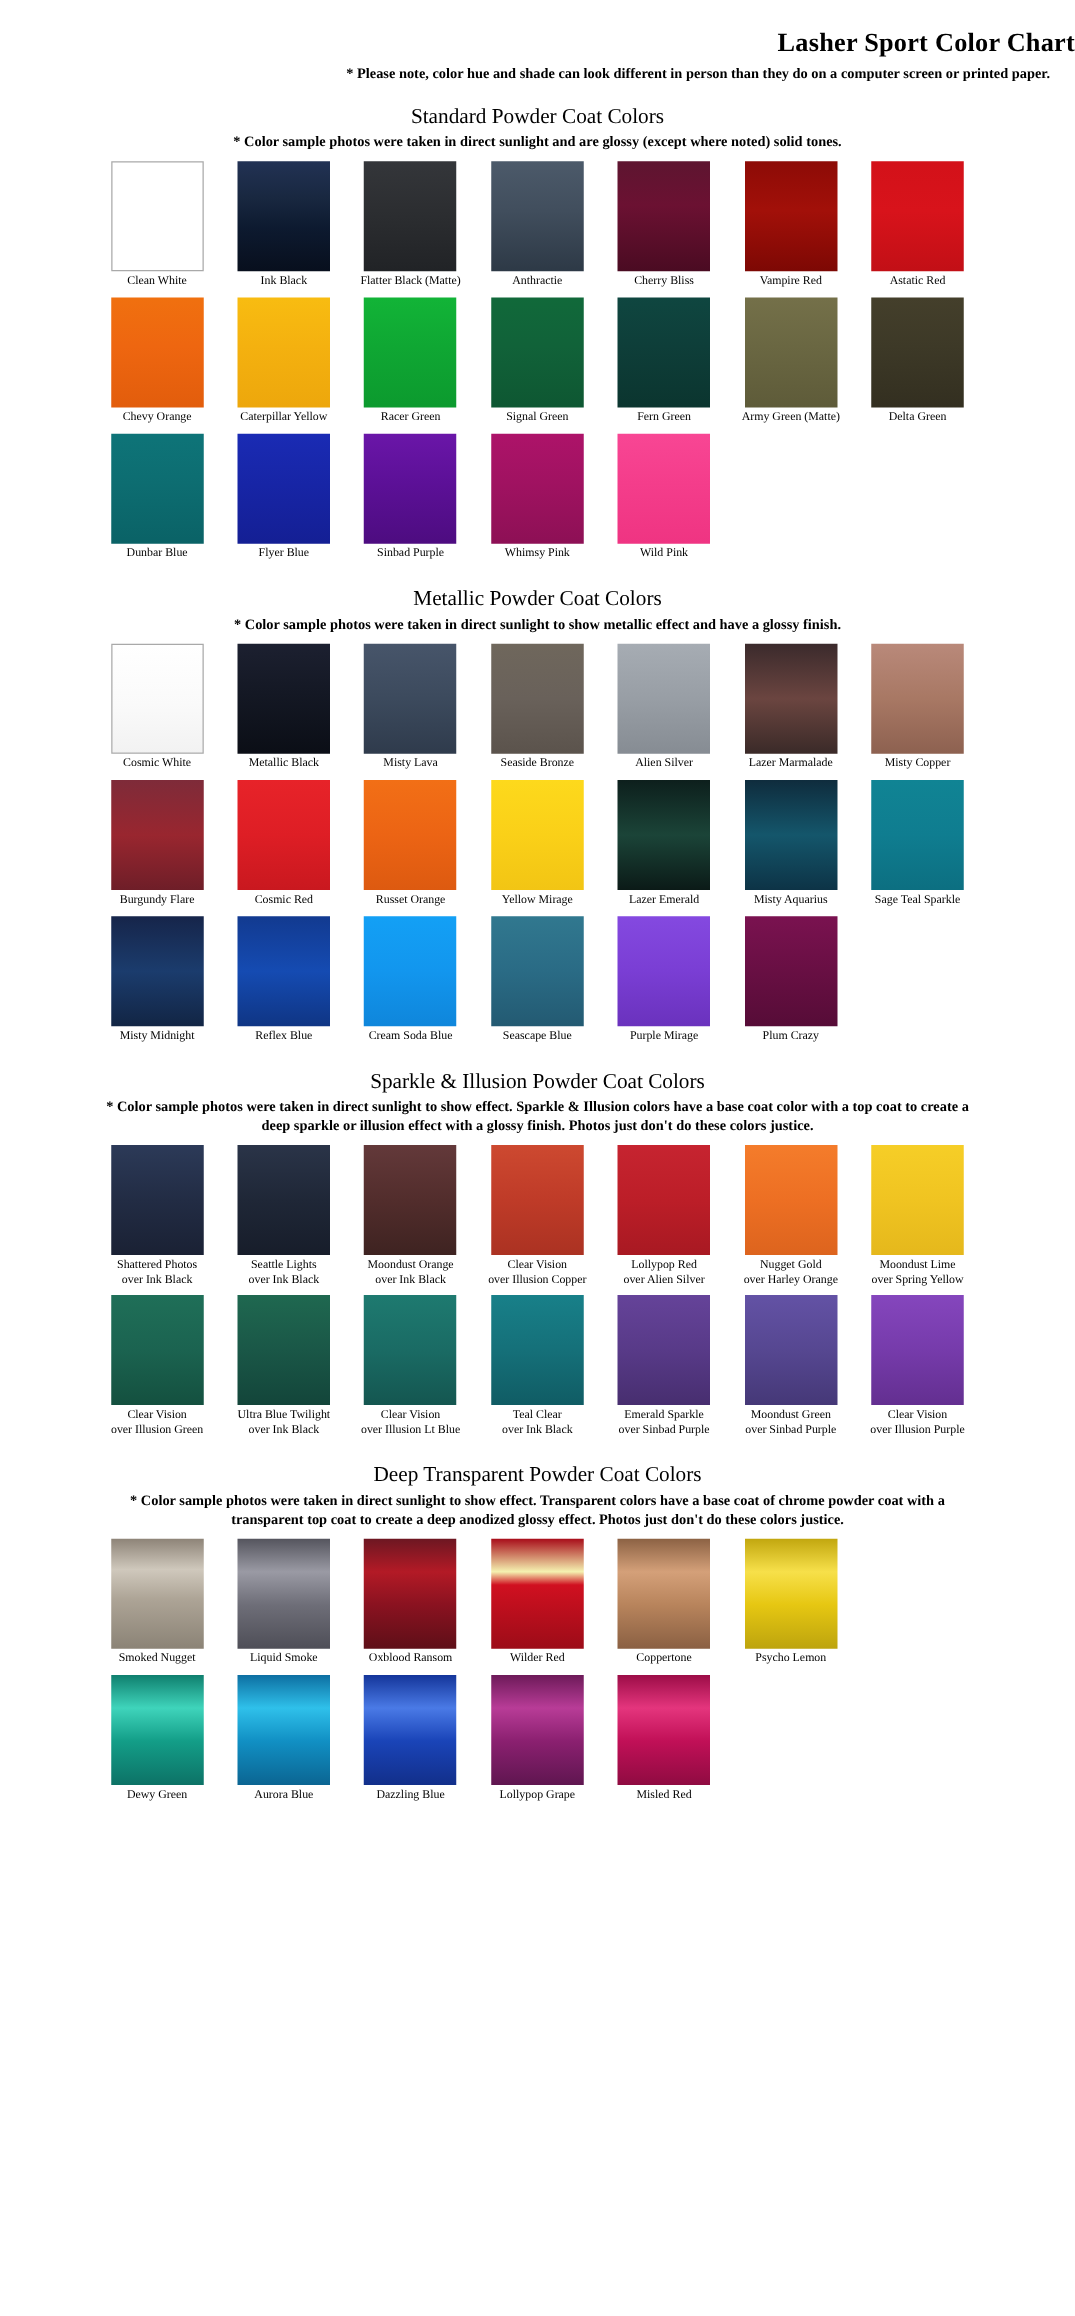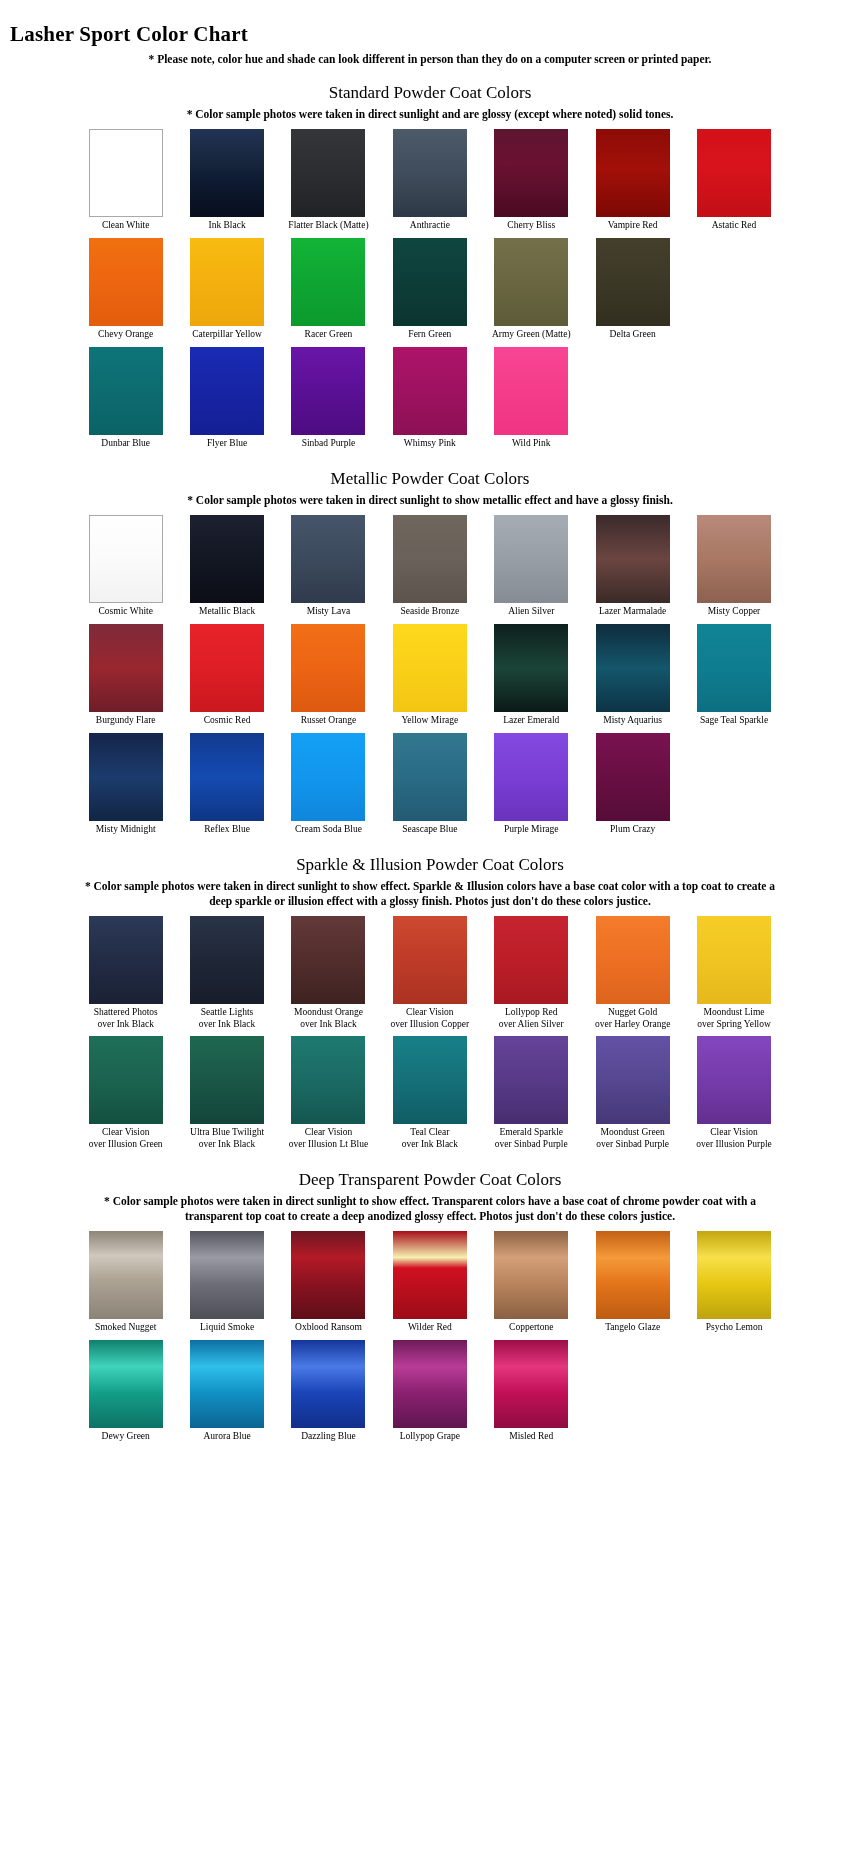--- a/index.html
+++ b/index.html
@@ -13,29 +13,29 @@
     font-family: "Liberation Serif", serif;
     color: #000000;
     position: relative;
   }
   .page {
     width: 860px;
     box-sizing: border-box;
     padding: 22px 0 10px 0;
   }
   .main-title {
-    text-align: left;
+    text-align: right;
     font-family: "Liberation Serif", serif;
     font-weight: bold;
     font-size: 21px;
     letter-spacing: 0.2px;
     margin: 0 0 6px 10px;
   }
   .main-note {
-    text-align: center;
+    text-align: right;
     font-family: "Liberation Serif", serif;
     font-weight: bold;
     font-size: 11.5px;
     margin: 0 0 18px 0;
     padding: 0 20px;
   }
   .section {
     margin: 0 0 6px 0;
   }
   .section-title {
@@ -147,20 +147,24 @@
             </div>
             <div class="swatch-cell">
               <div class="swatch" style="background: linear-gradient(rgb(248, 188, 17) 0%, rgb(244, 177, 15) 45%, rgb(237, 167, 12) 100%);"></div>
               <div class="swatch-label">Caterpillar Yellow</div>
             </div>
             <div class="swatch-cell">
               <div class="swatch" style="background: linear-gradient(rgb(18, 180, 55) 0%, rgb(15, 167, 51) 45%, rgb(12, 154, 46) 100%);"></div>
               <div class="swatch-label">Racer Green</div>
             </div>
             <div class="swatch-cell">
+              <div class="swatch" style="background: linear-gradient(rgb(17, 105, 58) 0%, rgb(17, 98, 57) 45%, rgb(14, 87, 50) 100%);"></div>
+              <div class="swatch-label">Signal Green</div>
+            </div>
+            <div class="swatch-cell">
               <div class="swatch" style="background: linear-gradient(rgb(15, 70, 64) 0%, rgb(14, 62, 57) 45%, rgb(11, 53, 47) 100%);"></div>
               <div class="swatch-label">Fern Green</div>
             </div>
             <div class="swatch-cell">
               <div class="swatch" style="background: linear-gradient(rgb(116, 112, 73) 0%, rgb(106, 103, 66) 45%, rgb(94, 91, 57) 100%);"></div>
               <div class="swatch-label">Army Green (Matte)</div>
             </div>
             <div class="swatch-cell">
               <div class="swatch" style="background: linear-gradient(rgb(68, 63, 43) 0%, rgb(61, 57, 39) 45%, rgb(51, 47, 32) 100%);"></div>
               <div class="swatch-label">Delta Green</div>
@@ -391,24 +395,20 @@
               <div class="swatch" style="background: linear-gradient(rgb(109, 23, 34) 0%, rgb(179, 26, 38) 30%, rgb(138, 18, 32) 60%, rgb(94, 15, 24) 100%);"></div>
               <div class="swatch-label">Oxblood Ransom</div>
             </div>
             <div class="swatch-cell">
               <div class="swatch" style="background: linear-gradient(rgb(168, 13, 26) 0%, rgb(245, 242, 176) 30%, rgb(208, 16, 32) 42%, rgb(156, 12, 24) 100%);"></div>
               <div class="swatch-label">Wilder Red</div>
             </div>
             <div class="swatch-cell">
               <div class="swatch" style="background: linear-gradient(rgb(140, 98, 68) 0%, rgb(212, 160, 121) 30%, rgb(184, 132, 92) 60%, rgb(138, 96, 67) 100%);"></div>
               <div class="swatch-label">Coppertone</div>
-            </div>
-            <div class="swatch-cell">
-              <div class="swatch" style="background: linear-gradient(rgb(194, 95, 20) 0%, rgb(245, 154, 58) 30%, rgb(227, 116, 26) 60%, rgb(189, 92, 18) 100%);"></div>
-              <div class="swatch-label">Tangelo Glaze</div>
             </div>
             <div class="swatch-cell">
               <div class="swatch" style="background: linear-gradient(rgb(194, 167, 15) 0%, rgb(247, 224, 74) 30%, rgb(230, 199, 18) 60%, rgb(189, 164, 14) 100%);"></div>
               <div class="swatch-label">Psycho Lemon</div>
             </div>
           </div>
           <div class="swatch-row">
             <div class="swatch-cell">
               <div class="swatch" style="background: linear-gradient(rgb(15, 127, 110) 0%, rgb(63, 212, 187) 30%, rgb(19, 158, 136) 60%, rgb(13, 114, 102) 100%);"></div>
               <div class="swatch-label">Dewy Green</div>

